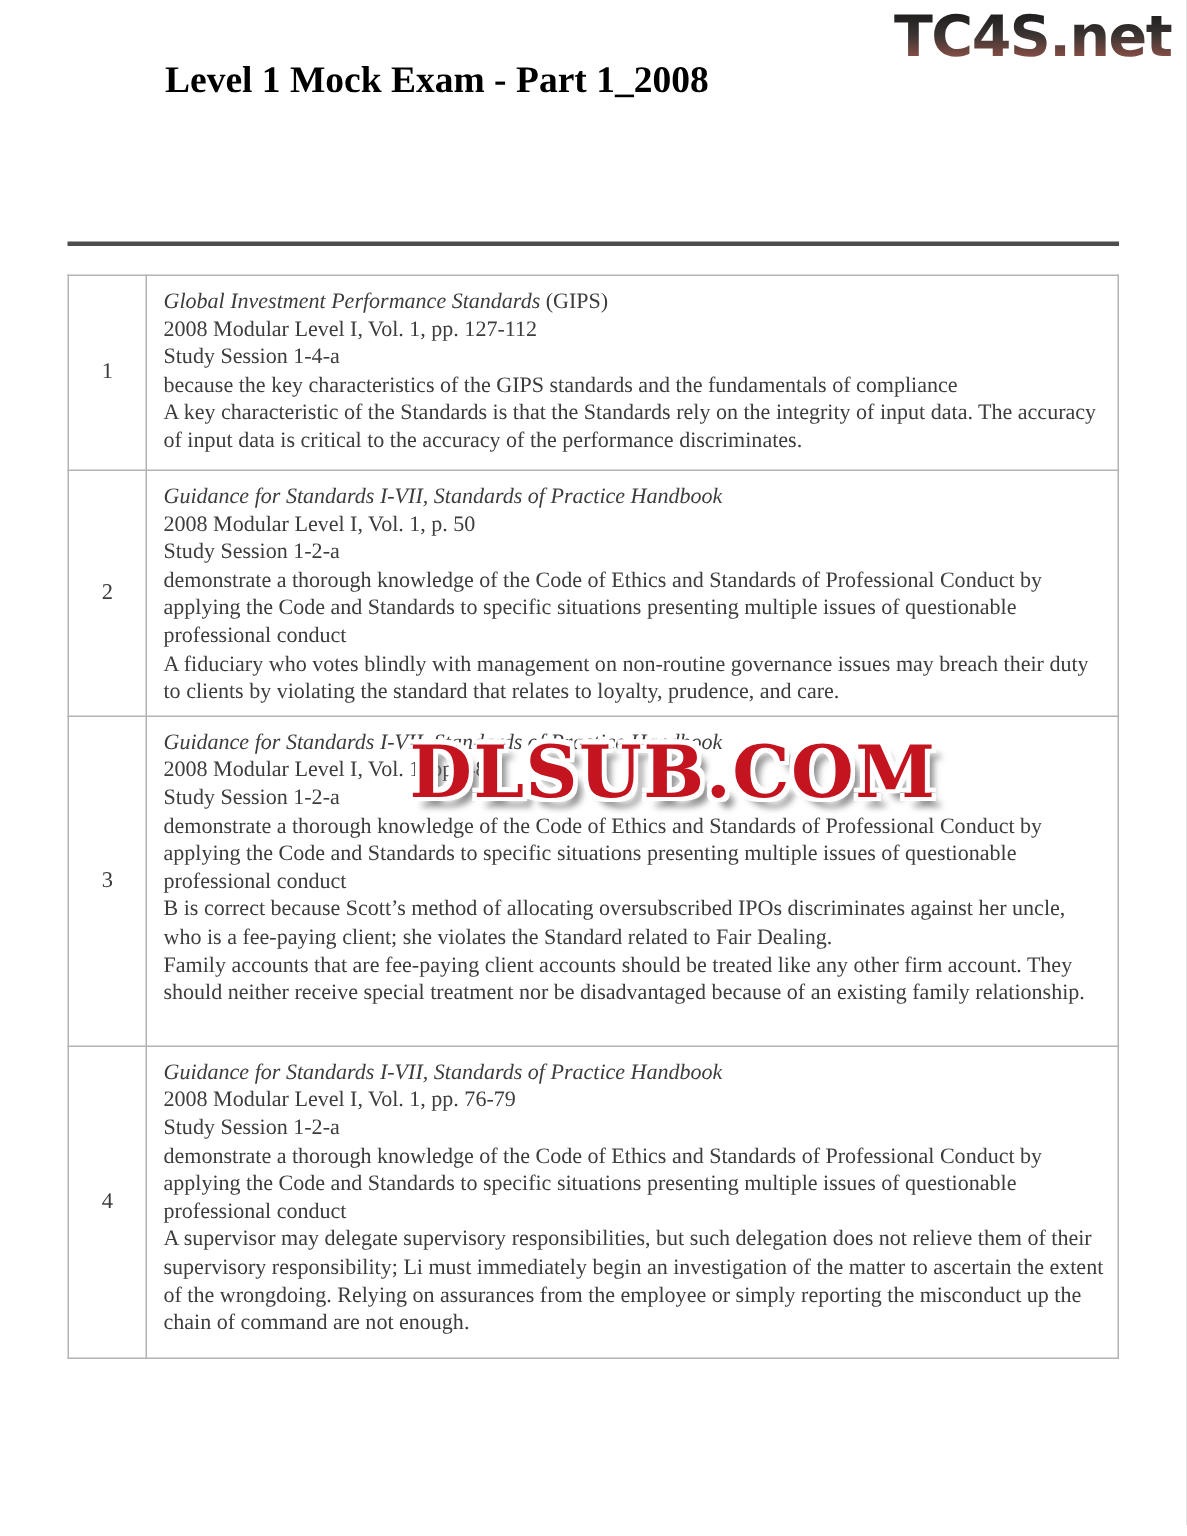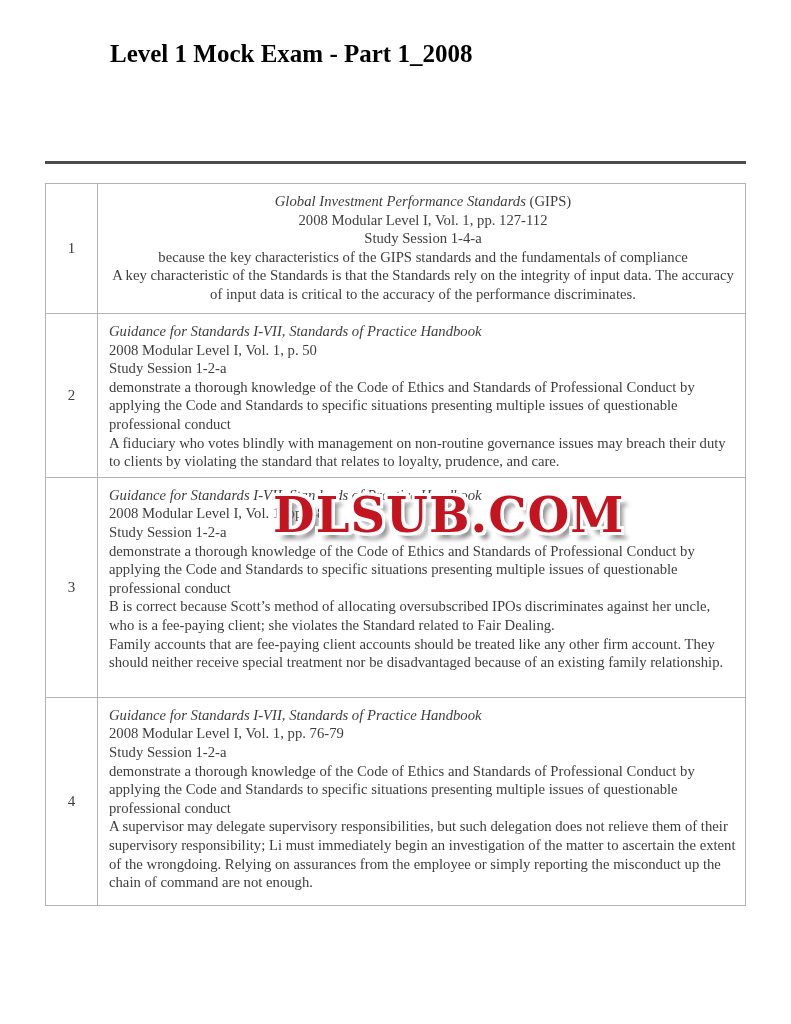--- a/index.html
+++ b/index.html
@@ -92,21 +92,21 @@
   td.content {
     vertical-align: top;
     padding: 8px 8px 6px 11px;
     font-size: 14.7px;
     line-height: 18.6px;
     color: #3d3d3d;
   }
   td.content p { margin: 0; }
   td.content p:empty { display: none; }
   .src-italic { font-style: italic; }
-  tr.r1 td { height: 130px; text-align: center; }
+  tr.r1 td { height: 130px; }
   tr.r2 td { height: 162px; }
   tr.r3 td { height: 220px; }
   tr.r4 td { height: 208px; }
 
   
   .dlsub-watermark {
     position: absolute;
     left: 273px;
     top: 487px;
     z-index: 5;
@@ -135,20 +135,21 @@
     -webkit-text-stroke: 1.3px #7e2020;
     text-shadow: 0 0 4px rgba(215,215,215,0.95), 3px 4px 4px rgba(120,120,120,0.55);
     white-space: nowrap;
   }
 </style>
 </head>
 <body>
 
 <div class="page">
 
+  <div class="tc4s-logo">TC4S.net</div>
 
   <div class="doc-title">Level 1 Mock Exam - Part 1_2008</div>
 
 
 
   <div class="header-rule"></div>
 
   <table class="answers-table">
     <tbody>
       <tr class="r1">

